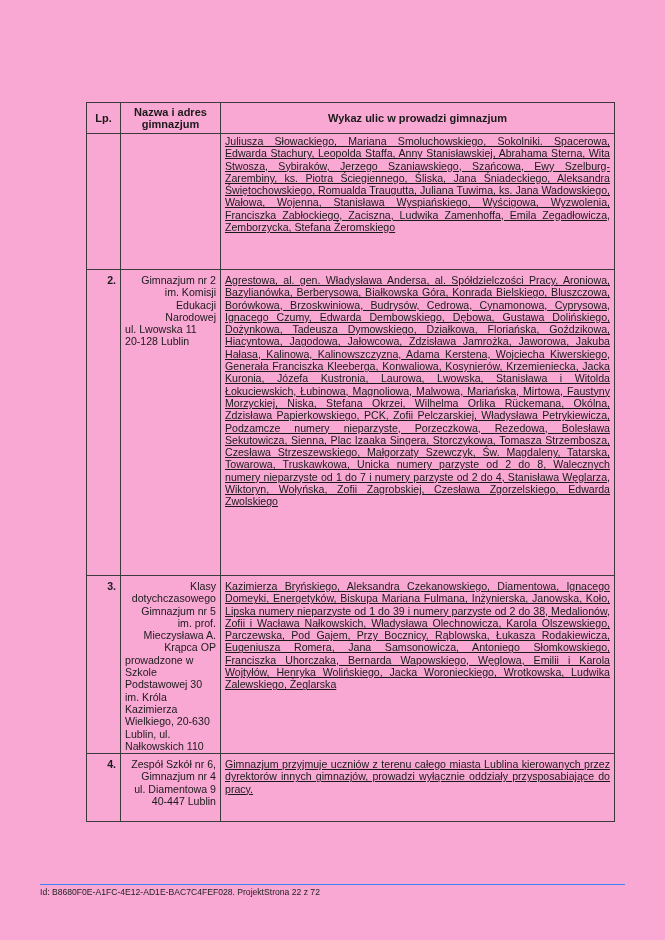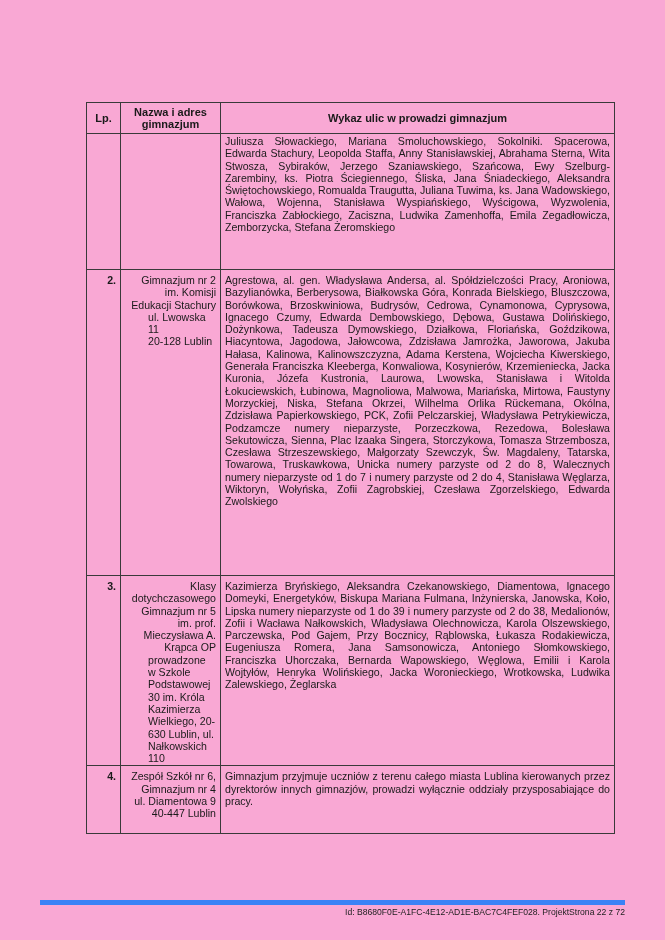--- a/index.html
+++ b/index.html
@@ -9,28 +9,28 @@
   table.schools { position: absolute; left: 86px; top: 102px; width: 528px;
                   border-collapse: collapse; table-layout: fixed; font-size: 10.6px; line-height: 12.3px; }
   table.schools th, table.schools td { border: 1px solid #3a3a3a; vertical-align: top; padding: 1px 4px; }
   table.schools th { font-weight: bold; text-align: center; vertical-align: middle; font-size: 11px; line-height: 12px; height: 28px; }
   col.c-lp { width: 34px; }
   col.c-name { width: 100px; }
   col.c-streets { width: 394px; }
   td.lp { text-align: right; font-weight: bold; padding-right: 3px; }
   td.name { padding-left: 3px; padding-right: 2px; }
   td.name .bold { font-weight: normal; display: block; text-align: right; }
-  td.name .normal { display: block; margin-left: 23px; }
-  td.streets { text-align: justify; padding-left: 5px; padding-right: 4px; }
+  td.name .normal { display: block; }
+  td.streets { text-align: justify; padding-left: 5px; padding-right: 4px; text-decoration: underline; }
   tr.r1 td { height: 133px; }
   tr.r2 td { height: 300px; padding-top: 4px; }
   tr.r3 td { height: 150px; padding-top: 4px; }
   tr.r4 td { height: 62px; padding-top: 4px; }
-  .footer { position: absolute; left: 40px; top: 884px; width: 585px; border-top: 5px solid #3b82f6;
-            font-size: 8.6px; padding-top: 2px; display: flex; justify-content: flex-end; color: #222; margin-top: 16px; }
+  .footer { position: absolute; left: 40px; top: 884px; width: 585px; border-top: 1px solid #3b82f6;
+            font-size: 8.6px; padding-top: 2px; display: flex; justify-content: flex-start; color: #222; }
 </style>
 </head>
 <body>
 
 <div class="page">
   <table class="schools">
     <colgroup>
         <col class="c-lp">
         <col class="c-name">
         <col class="c-streets">
@@ -45,21 +45,21 @@
     <tbody>
       <tr class="r1">
         <td class="lp"></td>
         <td class="name"></td>
         <td class="streets">Juliusza Słowackiego, Mariana Smoluchowskiego, Sokolniki. Spacerowa, Edwarda Stachury, Leopolda Staffa, Anny Stanisławskiej, Abrahama Sterna, Wita Stwosza, Sybiraków, Jerzego Szaniawskiego, Szańcowa, Ewy Szelburg-Zarembiny, ks. Piotra Ściegiennego, Śliska, Jana Śniadeckiego, Aleksandra Świętochowskiego, Romualda Traugutta, Juliana Tuwima, ks. Jana Wadowskiego, Wałowa, Wojenna, Stanisława Wyspiańskiego, Wyścigowa, Wyzwolenia, Franciszka Zabłockiego, Zaciszna, Ludwika Zamenhoffa, Emila Zegadłowicza, Zemborzycka, Stefana Żeromskiego</td>
       </tr>
       <tr class="r2">
         <td class="lp">2.</td>
         <td class="name">
           <span class="bold">Gimnazjum nr 2</span>
-          <span class="bold">im. Komisji Edukacji Stachury</span>
+          <span class="bold">im. Komisji Edukacji Narodowej</span>
           <span class="normal">ul. Lwowska 11</span>
           <span class="normal">20-128 Lublin</span>
         </td>
         <td class="streets">Agrestowa, al. gen. Władysława Andersa, al. Spółdzielczości Pracy, Aroniowa, Bazylianówka, Berberysowa, Białkowska Góra, Konrada Bielskiego, Bluszczowa, Borówkowa, Brzoskwiniowa, Budrysów, Cedrowa, Cynamonowa, Cyprysowa, Ignacego Czumy, Edwarda Dembowskiego, Dębowa, Gustawa Dolińskiego, Dożynkowa, Tadeusza Dymowskiego, Działkowa, Floriańska, Goździkowa, Hiacyntowa, Jagodowa, Jałowcowa, Zdzisława Jamrożka, Jaworowa, Jakuba Hałasa, Kalinowa, Kalinowszczyzna, Adama Kerstena, Wojciecha Kiwerskiego, Generała Franciszka Kleeberga, Konwaliowa, Kosynierów, Krzemieniecka, Jacka Kuronia, Józefa Kustronia, Laurowa, Lwowska, Stanisława i Witolda Łokuciewskich, Łubinowa, Magnoliowa, Malwowa, Mariańska, Mirtowa, Faustyny Morzyckiej, Niska, Stefana Okrzei, Wilhelma Orlika Rückemana, Okólna, Zdzisława Papierkowskiego, PCK, Zofii Pelczarskiej, Władysława Petrykiewicza, Podzamcze numery nieparzyste, Porzeczkowa, Rezedowa, Bolesława Sekutowicza, Sienna, Plac Izaaka Singera, Storczykowa, Tomasza Strzembosza, Czesława Strzeszewskiego, Małgorzaty Szewczyk, Św. Magdaleny, Tatarska, Towarowa, Truskawkowa, Unicka numery parzyste od 2 do 8, Walecznych numery nieparzyste od 1 do 7 i numery parzyste od 2 do 4, Stanisława Węglarza, Wiktoryn, Wołyńska, Zofii Zagrobskiej, Czesława Zgorzelskiego, Edwarda Zwolskiego</td>
       </tr>
       <tr class="r3">
         <td class="lp">3.</td>
         <td class="name">
           <span class="bold">Klasy dotychczasowego Gimnazjum nr 5 im. prof. Mieczysława A. Krąpca OP</span>
           <span class="normal">prowadzone w Szkole Podstawowej 30 im. Króla Kazimierza Wielkiego, 20-630 Lublin, ul. Nałkowskich 110</span>

